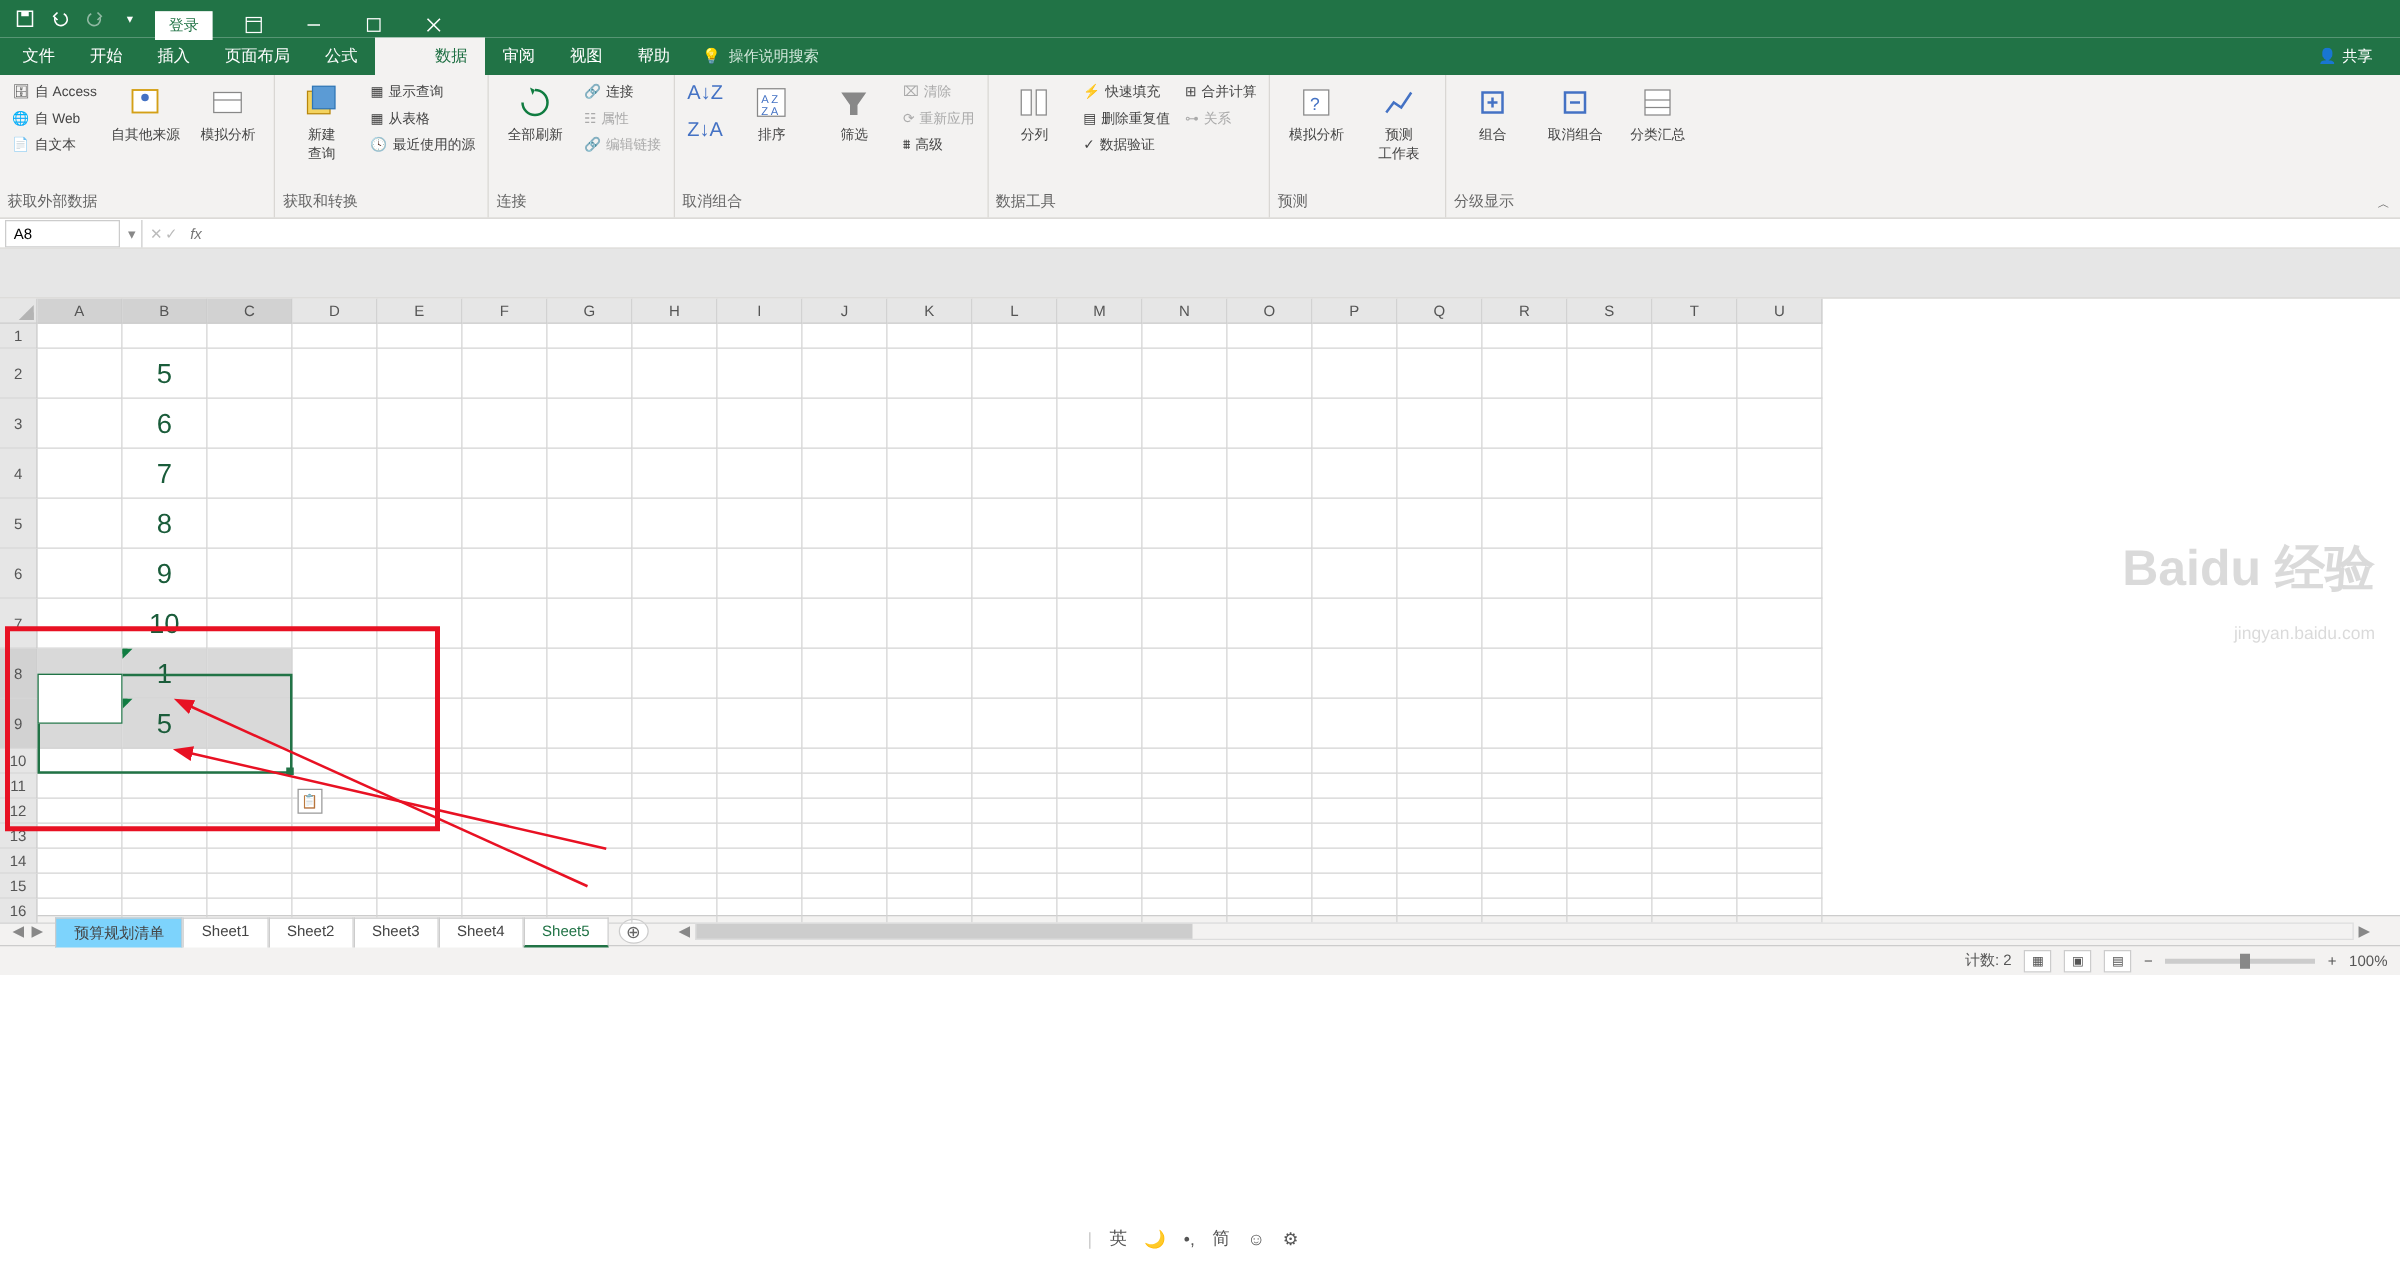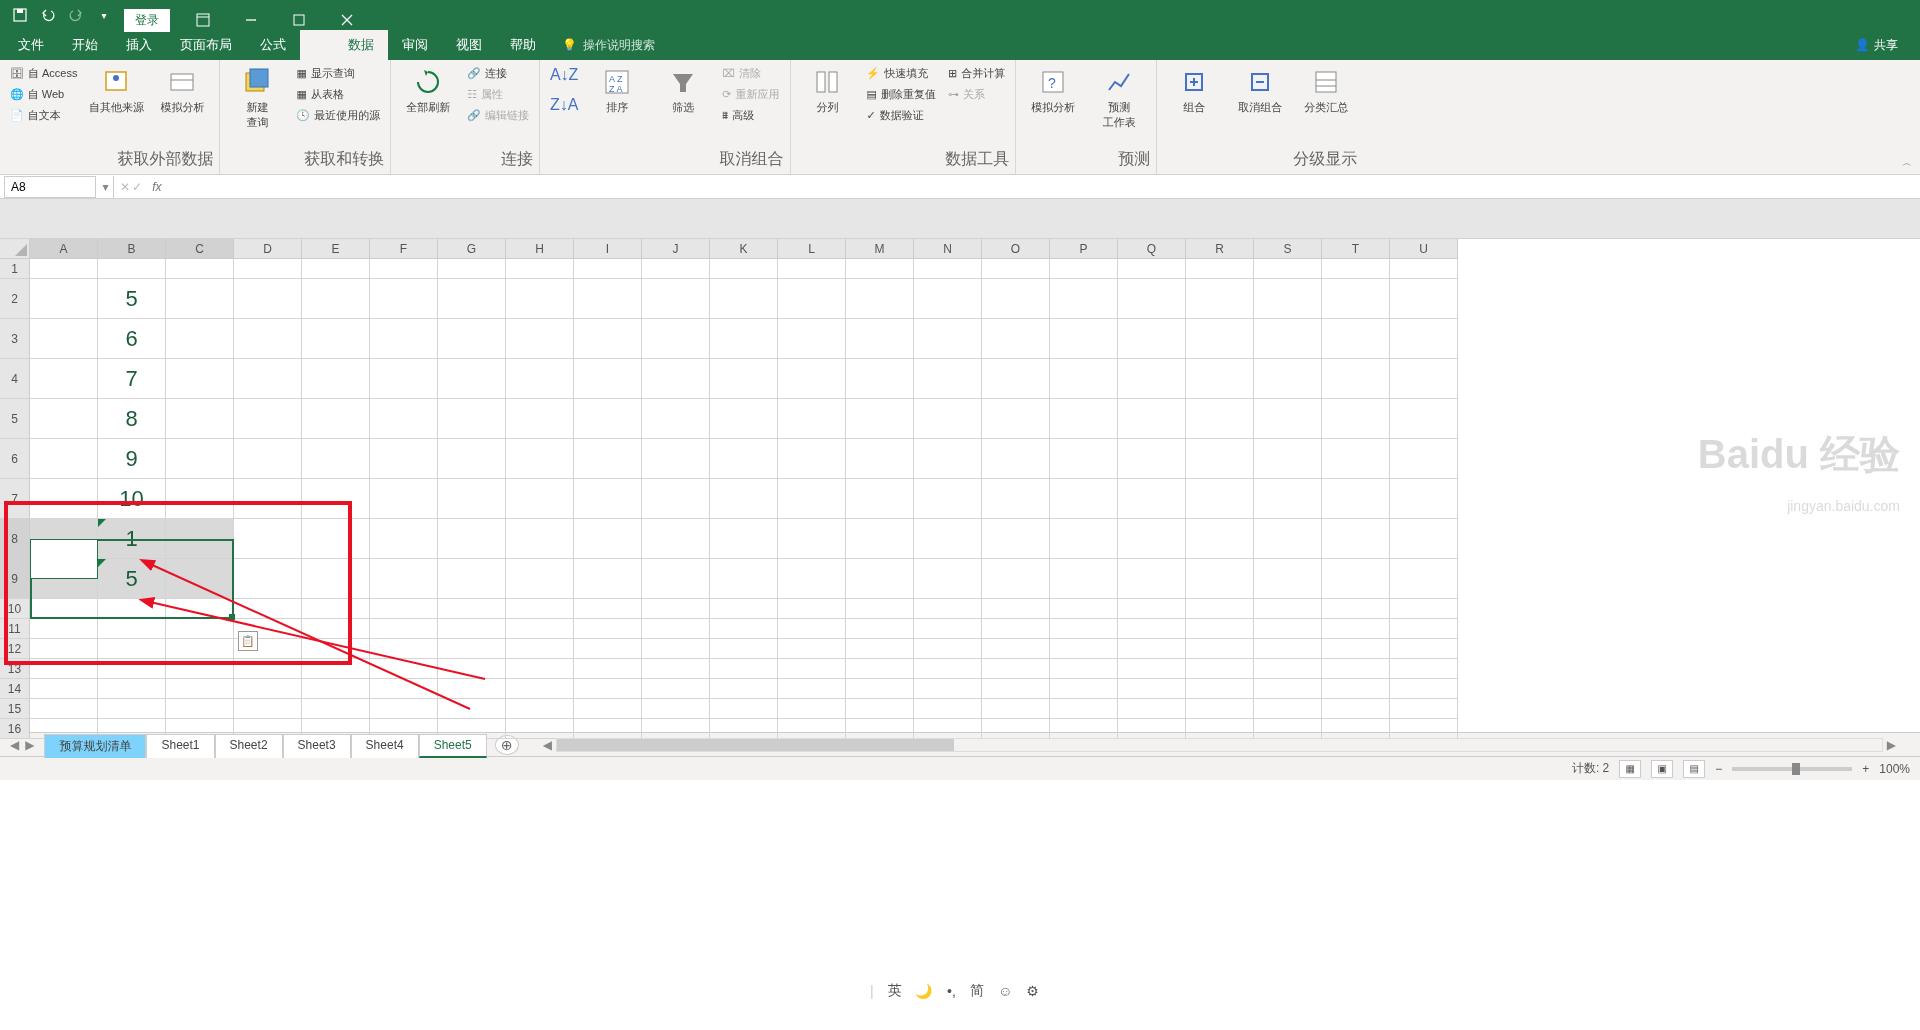--- a/index.html
+++ b/index.html
@@ -18,21 +18,21 @@
 .menu-bar { height: 30px; background: #217346; display: flex; align-items: center; padding: 0 4px; }
 .menu-tab { padding: 0 14px; height: 30px; line-height: 30px; color: #fff; font-size: 13px; cursor: pointer; }
 .menu-tab.active { background: #f3f2f1; color: #1e6f43; padding-left: 48px; }
 .tell-me { display: flex; align-items: center; color: #cfe6d9; font-size: 12px; margin-left: 12px; gap: 6px; }
 .share { margin-left: auto; color: #fff; font-size: 12px; padding: 0 18px; display: flex; align-items: center; gap: 4px; }
 
 
 .ribbon { height: 115px; background: #f3f2f1; border-bottom: 1px solid #d3d1ce; display: flex; position: relative; }
 .group { border-right: 1px solid #d9d7d4; display: flex; flex-direction: column; justify-content: space-between; padding: 4px 6px 0 6px; }
 .group-body { display: flex; align-items: flex-start; gap: 4px; flex: 1; }
-.group-label { text-align: right; font-size: 16px; color: #666; padding: 2px 0 4px 0; }
+.group-label { text-align: left; font-size: 12px; color: #666; padding: 2px 0 4px 0; }
 .big-btn { display: flex; flex-direction: column; align-items: center; justify-content: center; width: 62px; padding: 2px; font-size: 11px; color: #444; cursor: pointer; gap: 2px; }
 .big-btn .icon-box { width: 32px; height: 32px; display: flex; align-items: center; justify-content: center; }
 .small-stack { display: flex; flex-direction: column; gap: 2px; }
 .small-btn { display: flex; align-items: center; gap: 4px; font-size: 11px; color: #444; padding: 2px 4px; cursor: pointer; white-space: nowrap; }
 .small-btn.disabled { color: #aaa; }
 .ribbon-collapse { position: absolute; right: 8px; bottom: 4px; font-size: 10px; color: #666; cursor: pointer; }
 
 
 .formula-bar { height: 24px; border-bottom: 1px solid #d3d1ce; display: flex; align-items: center; background: #fff; font-size: 12px; }
 .name-box { width: 92px; height: 22px; border: 1px solid #ccc; margin: 0 2px 0 4px; padding: 0 6px; display: flex; align-items: center; background: #fff; }

